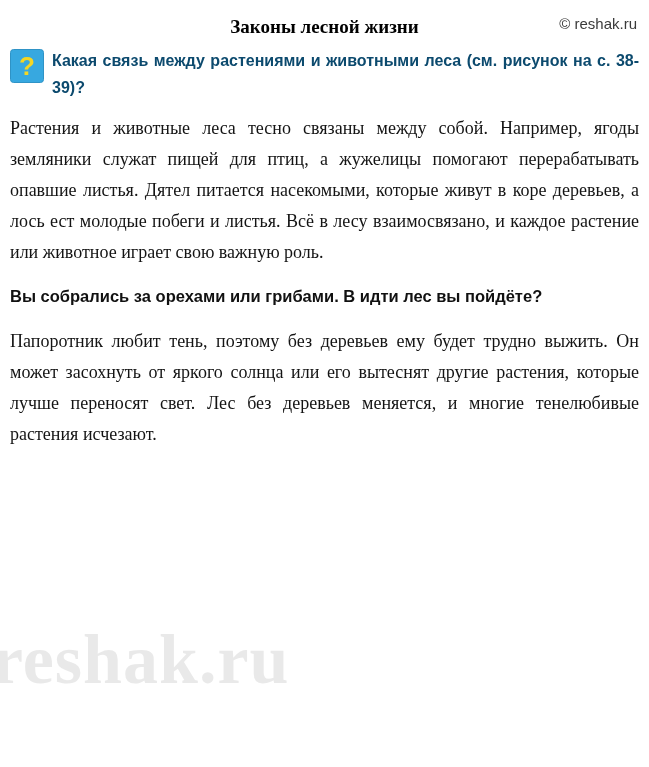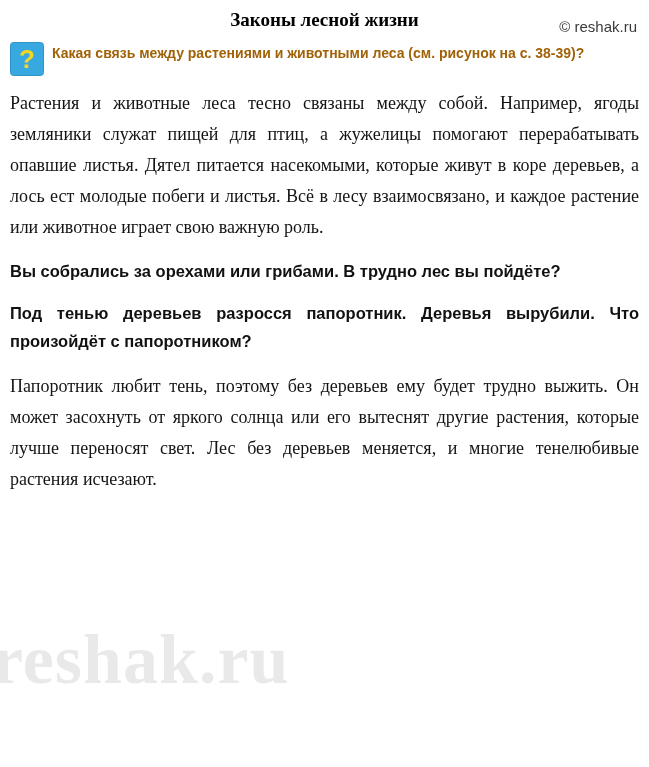--- a/index.html
+++ b/index.html
@@ -43,25 +43,26 @@
     height: 30px;
   }
   .doc-title {
     text-align: center;
     font-family: "Liberation Serif", serif;
     font-weight: 700;
     font-size: 19px;
     line-height: 24px;
     color: #000;
     padding-top: 2px;
+    margin-top: 7px;
   }
   .copyright {
     position: absolute;
     right: 2px;
-    top: 12px;
+    top: 2px;
     font-family: "Liberation Sans", sans-serif;
     font-size: 15px;
     color: #3a3a3a;
   }
   
   .question-block {
     display: flex;
     align-items: flex-start;
     margin-top: 4px;
     margin-bottom: 2px;
@@ -70,25 +71,25 @@
     flex: 0 0 auto;
     width: 34px;
     height: 34px;
     margin-right: 8px;
     margin-top: 2px;
   }
   .q-icon svg { display: block; }
   .q-text {
     font-family: "Liberation Sans", sans-serif;
     font-weight: 700;
-    font-size: 14px;
+    font-size: 16px;
     line-height: 27px;
     text-align: justify;
     text-justify: inter-word;
-    color: #a16207;
+    color: #0c4a6e;
     flex: 1 1 auto;
   }
   .subq {
     font-family: "Liberation Sans", sans-serif;
     font-weight: 700;
     font-size: 16.5px;
     line-height: 28px;
     text-align: justify;
     text-justify: inter-word;
     color: #111;
@@ -123,20 +124,19 @@
       <svg width="34" height="34" viewBox="0 0 34 34" xmlns="http://www.w3.org/2000/svg">
         <rect x="0.5" y="0.5" width="33" height="33" rx="3" ry="3" fill="#37a8e0" stroke="#2f93c6"></rect>
         <text x="17" y="26" text-anchor="middle" font-family="Liberation Sans, sans-serif" font-size="26" font-weight="700" fill="#f5d623">?</text>
       </svg>
     </span>
     <div class="q-text">Какая связь между растениями и животными леса (см. рисунок на с. 38-39)?</div>
   </div>
 
   <div class="answer">Растения и животные леса тесно связаны между собой. Например, ягоды земляники служат пищей для птиц, а жужелицы помогают перерабатывать опавшие листья. Дятел питается насекомыми, которые живут в коре деревьев, а лось ест молодые побеги и листья. Всё в лесу взаимосвязано, и каждое растение или животное играет свою важную роль.</div>
 
-  <div class="subq">Вы собрались за орехами или грибами. В трудно лес вы пойдёте?</div>
+  <div class="subq">Вы собрались за орехами или грибами. В идти лес вы пойдёте?</div>
 
 
-  <div class="subq">Под тенью деревьев разросся папоротник. Деревья вырубили. Что произойдёт с папоротником?</div>
 
   <div class="answer tight">Папоротник любит тень, поэтому без деревьев ему будет трудно выжить. Он может засохнуть от яркого солнца или его вытеснят другие растения, которые лучше переносят свет. Лес без деревьев меняется, и многие тенелюбивые растения исчезают.</div>
 
 </div>
 
 </body></html>

